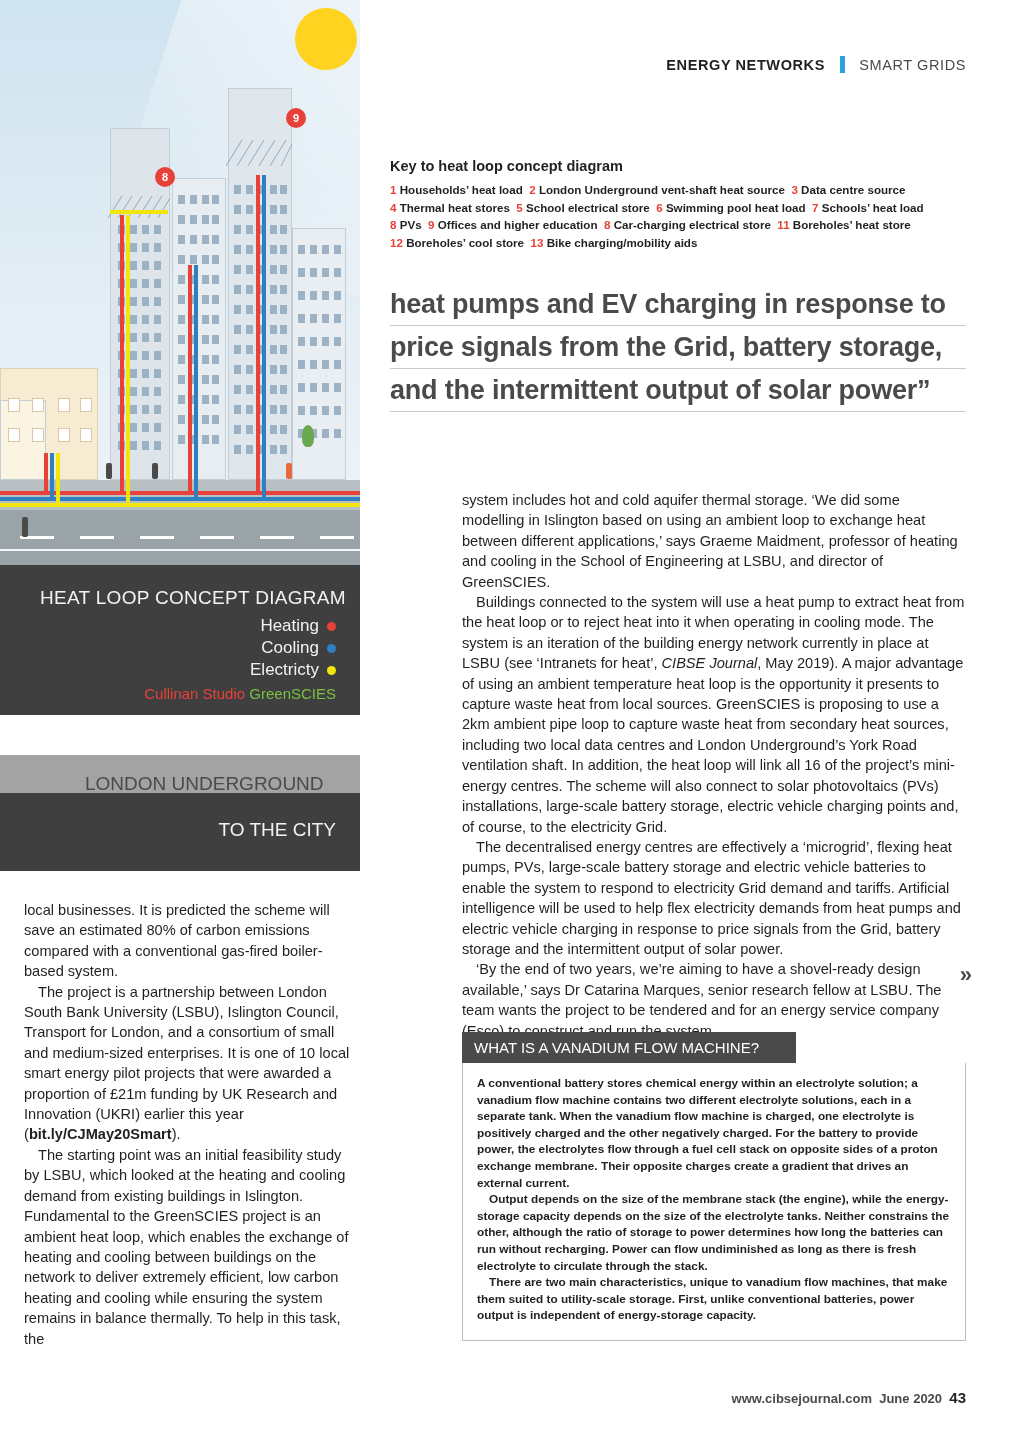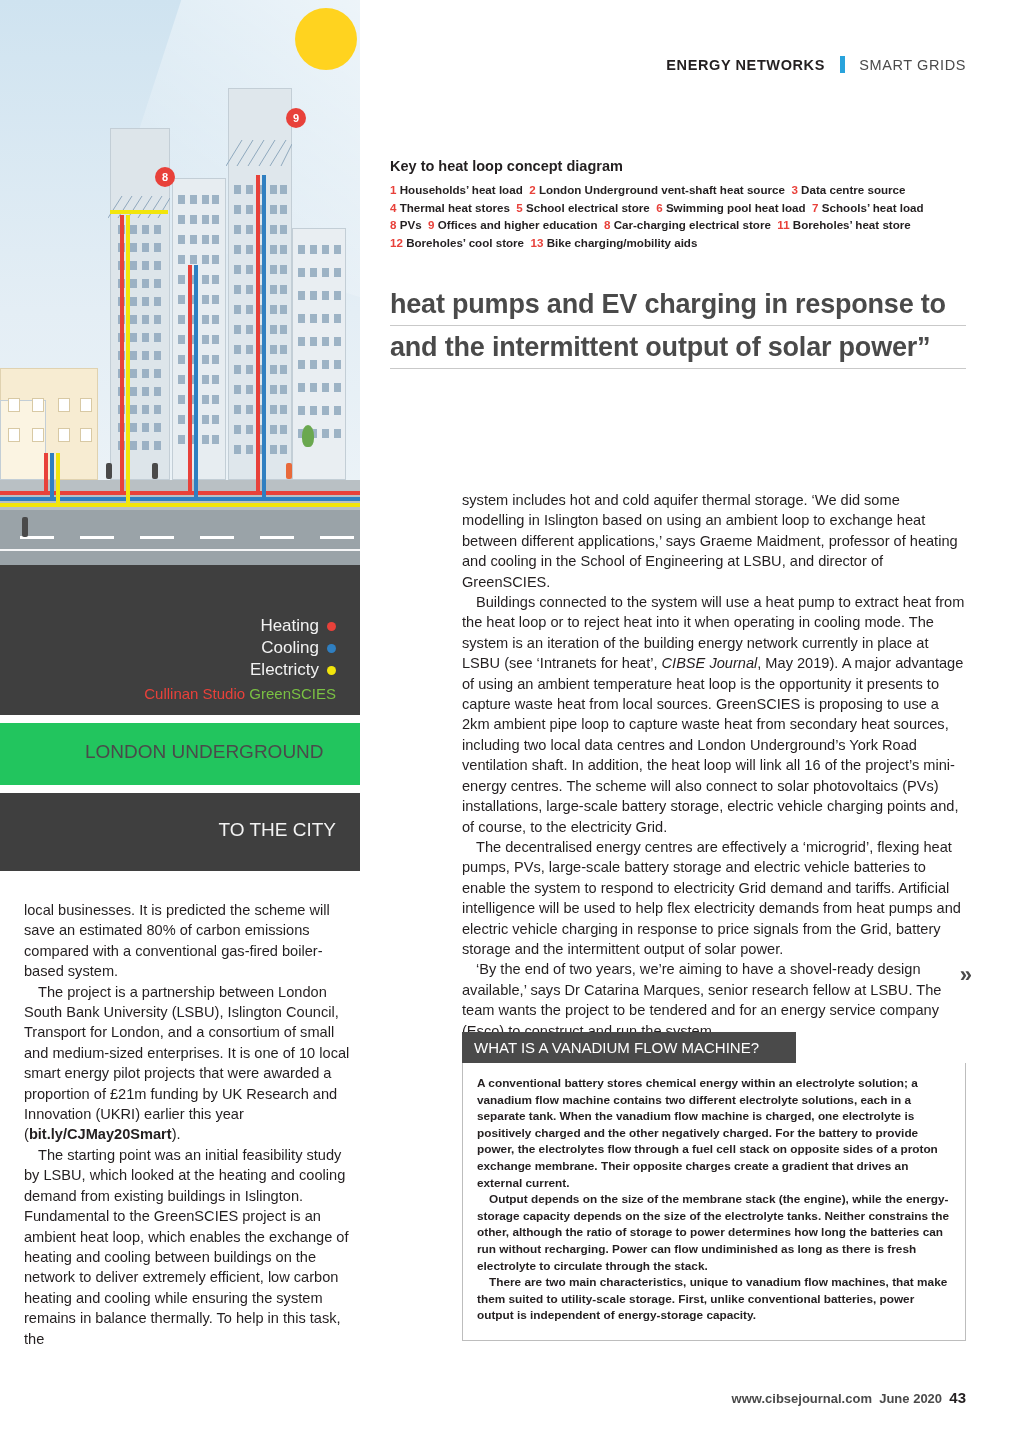--- a/index.html
+++ b/index.html
@@ -44,21 +44,21 @@
   
   .capbox{position:absolute;left:0;width:360px;background:#3f3f3f;color:#fff;}
   .cap1{top:565px;height:150px;}
   .cap1 .title{position:absolute;left:40px;top:22px;font-size:19px;letter-spacing:.3px;color:#f2f2f2;}
   .legend{position:absolute;right:24px;top:50px;text-align:right;font-size:17px;line-height:22px;color:#f2f2f2;}
   .legend .row{display:flex;align-items:center;justify-content:flex-end;gap:8px;}
   .dot{width:9px;height:9px;border-radius:50%;display:inline-block;}
   .credit{position:absolute;right:24px;top:120px;font-size:15px;}
   .credit .a{color:#e8413a;}
   .credit .b{color:#7ac143;}
-  .cap2{top:723px;height:62px;background:#22c55e;color:#231f20;}
+  .cap2{top:755px;height:62px;background:#a3a3a3;color:#231f20;}
   .cap2 .t{position:absolute;left:85px;top:18px;font-size:19px;color:#4a4a4a;}
   .cap3{top:793px;height:78px;background:#3f3f3f;}
   .cap3 .t{position:absolute;right:24px;top:26px;font-size:19px;color:#f2f2f2;}
 
   
   .leftcol{position:absolute;left:24px;top:900px;width:336px;font-size:14.6px;line-height:20.4px;color:#231f20;}
   .leftcol p{margin:0;text-indent:0;}
   .leftcol p+p{text-indent:14px;}
 
   
@@ -389,20 +389,21 @@
   <div class="riser" style="left:262px;bottom:64px;height:326px;background:#2f7fc1"></div>
 
   <div class="fig" style="left:22px;bottom:28px;height:20px"></div>
   <div class="fig" style="left:106px;bottom:86px"></div>
   <div class="fig" style="left:152px;bottom:86px"></div>
   <div class="fig o" style="left:286px;bottom:86px"></div>
   <div class="tree" style="left:302px;bottom:118px"></div>
 </div>
 
 <div class="capbox cap1">
+  <div class="title">HEAT LOOP CONCEPT DIAGRAM</div>
   <div class="legend">
     <div class="row">
       <span>Heating</span>
       <span class="dot" style="background:#e8413a"></span>
     </div>
     <div class="row">
       <span>Cooling</span>
       <span class="dot" style="background:#2f7fc1"></span>
     </div>
     <div class="row">
@@ -456,20 +457,21 @@
     <span>Boreholes’ heat store</span><br>
     <span class="n">12</span>
     <span>Boreholes’ cool store</span>&nbsp;
     <span class="n">13</span>
     <span>Bike charging/mobility aids</span>
   </div>
 </div>
 
 <div class="pullquote">
   <div class="pq-line">heat pumps and EV charging in response to</div>
+  <div class="pq-line">price signals from the Grid, battery storage,</div>
   <div class="pq-line">and the intermittent output of solar power”</div>
 </div>
 
 <div class="bodycol">
   <p>system includes hot and cold aquifer thermal storage. ‘We did some modelling in Islington based on using an ambient loop to exchange heat between different applications,’ says Graeme Maidment, professor of heating and cooling in the School of Engineering at LSBU, and director of GreenSCIES.</p>
   <p><span>Buildings connected to the system will use a heat pump to extract heat from the heat loop or to reject heat into it when operating in cooling mode. The system is an iteration of the building energy network currently in place at LSBU (see ‘Intranets for heat’, </span><i>CIBSE Journal</i><span>, May 2019). A major advantage of using an ambient temperature heat loop is the opportunity it presents to capture waste heat from local sources. GreenSCIES is proposing to use a 2km ambient pipe loop to capture waste heat from secondary heat sources, including two local data centres and London Underground’s York Road ventilation shaft. In addition, the heat loop will link all 16 of the project’s mini-energy centres. The scheme will also connect to solar photovoltaics (PVs) installations, large-scale battery storage, electric vehicle charging points and, of course, to the electricity Grid.</span></p>
   <p>The decentralised energy centres are effectively a ‘microgrid’, flexing heat pumps, PVs, large-scale battery storage and electric vehicle batteries to enable the system to respond to electricity Grid demand and tariffs. Artificial intelligence will be used to help flex electricity demands from heat pumps and electric vehicle charging in response to price signals from the Grid, battery storage and the intermittent output of solar power.</p>
   <p>‘By the end of two years, we’re aiming to have a shovel-ready design available,’ says Dr Catarina Marques, senior research fellow at LSBU. The team wants the project to be tendered and for an energy service company (Esco) to construct and run the system.</p>
 </div>
 <div class="arrow">»</div>

